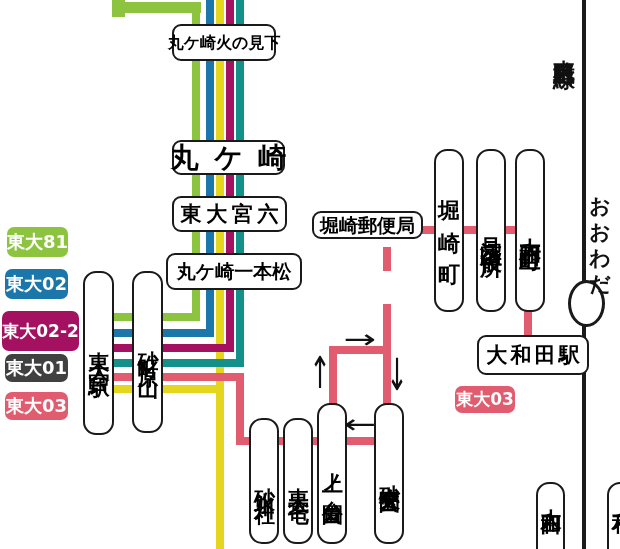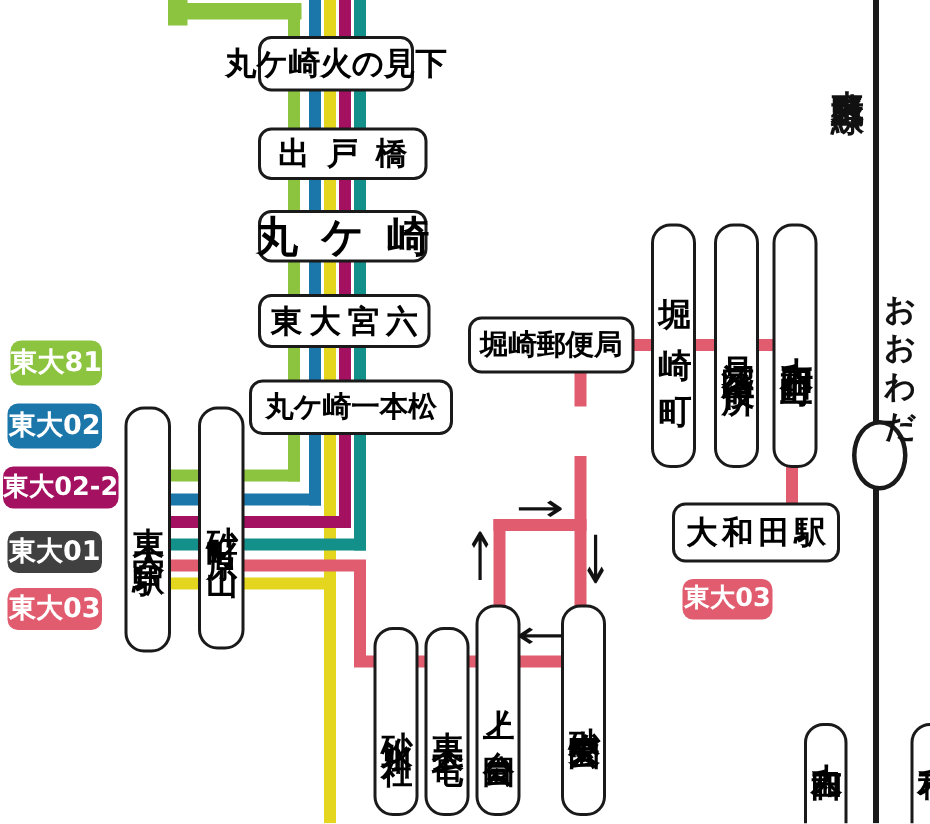--- a/index.html
+++ b/index.html
@@ -57,45 +57,44 @@
   <div class="rail" style="left:582px;top:0;width:4px;height:549px;"></div>
   <div class="ellipse" style="left:568px;top:280px;width:37px;height:47px;"></div>
   <div class="vtext" style="left:553px;top:42px;height:155px;font-size:22px;letter-spacing:0.1em;">東武野田線</div>
   <div class="vtext" style="left:589px;top:182px;height:112px;font-size:21px;letter-spacing:0.08em;">おおわだ</div>
 
   <div class="arrow" style="left:342px;top:324px;width:36px;font-size:26px;transform:scale(1.5,1);">→</div>
   <div class="arrow" style="left:308px;top:358px;width:24px;font-size:26px;transform:scale(1,1.7);">↑</div>
   <div class="arrow" style="left:385px;top:360px;width:24px;font-size:26px;transform:scale(1,1.7);">↓</div>
   <div class="arrow" style="left:342px;top:409px;width:36px;font-size:26px;transform:scale(1.5,1);">←</div>
 
-  <div class="hbox" style="left:172px;top:24px;width:104px;height:37px;font-size:21px;">丸ケ崎火の見下</div>
-  <div class="hbox" style="left:172px;top:85px;width:113px;height:35px;font-size:21px;letter-spacing:0.55em;padding-left:0.55em;">出戸橋</div>
+  <div class="hbox" style="left:172px;top:24px;width:104px;height:37px;font-size:16px;">丸ケ崎火の見下</div>
   <div class="hbox" style="left:172px;top:140px;width:113px;height:35px;font-size:28px;letter-spacing:0.55em;padding-left:0.55em;">丸ケ崎</div>
   <div class="hbox" style="left:172px;top:196px;width:115px;height:36px;font-size:21px;letter-spacing:0.22em;padding-left:0.22em;">東大宮六</div>
   <div class="hbox" style="left:166px;top:253px;width:136px;height:37px;font-size:19px;">丸ケ崎一本松</div>
 
   <div class="vbox" style="left:83px;top:271px;width:31px;height:164px;font-size:21px;letter-spacing:0.42em;">東大宮駅</div>
   <div class="vbox" style="left:132px;top:271px;width:31px;height:162px;font-size:21px;letter-spacing:0.42em;">砂町原山</div>
 
-  <div class="hbox" style="left:312px;top:211px;width:111px;height:38px;font-size:19px;">堀崎郵便局</div>
-  <div class="hbox" style="left:448px;top:335px;width:112px;height:40px;font-size:21px;letter-spacing:0.15em;padding-left:0.15em;">大和田駅</div>
+  <div class="hbox" style="left:312px;top:211px;width:111px;height:28px;font-size:19px;">堀崎郵便局</div>
+  <div class="hbox" style="left:477px;top:335px;width:112px;height:40px;font-size:21px;letter-spacing:0.15em;padding-left:0.15em;">大和田駅</div>
 
   <div class="vbox" style="left:434px;top:149px;width:30px;height:163px;font-size:22px;letter-spacing:1.5em;">堀崎町</div>
   <div class="vbox" style="left:476px;top:149px;width:30px;height:163px;font-size:22px;letter-spacing:0.2em;">見沼区役所</div>
   <div class="vbox" style="left:515px;top:149px;width:30px;height:163px;font-size:22px;letter-spacing:0.2em;">大和田町二</div>
 
   <div class="vbox" style="left:249px;top:418px;width:30px;height:126px;font-size:21px;letter-spacing:0.25em;">砂氷川社</div>
   <div class="vbox" style="left:283px;top:418px;width:30px;height:126px;font-size:21px;letter-spacing:0.25em;">東大宮七</div>
   <div class="vbox" style="left:317px;top:403px;width:30px;height:141px;font-size:21px;letter-spacing:0.1em;">上ノ台公園</div>
   <div class="vbox" style="left:374px;top:403px;width:30px;height:141px;font-size:21px;letter-spacing:0.1em;">砂中央公園</div>
 
   <div class="vbox" style="left:536px;top:482px;width:29px;height:90px;font-size:21px;letter-spacing:0.15em;justify-content:flex-start;padding-top:8px;">大和田</div>
   <div class="vbox" style="left:607px;top:482px;width:29px;height:90px;font-size:21px;letter-spacing:0.15em;justify-content:flex-start;padding-top:8px;">大和</div>
 
   <div class="chip" style="left: 7px; top: 227px; width: 61px; height: 30px; font-size: 18px; background: rgb(140, 196, 64);">東大81</div>
   <div class="chip" style="left: 5px; top: 269px; width: 63px; height: 30px; font-size: 18px; background: rgb(27, 118, 170);">東大02</div>
-  <div class="chip" style="left: 2px; top: 311px; width: 77px; height: 28px; font-size: 17px; background: rgb(163, 17, 96);">東大02-2</div>
+  <div class="chip" style="left: 2px; top: 311px; width: 77px; height: 40px; font-size: 17px; background: rgb(163, 17, 96);">東大02-2</div>
   <div class="chip" style="left: 5px; top: 354px; width: 63px; height: 28px; font-size: 18px; background: #404040;">東大01</div>
   <div class="chip" style="left: 5px; top: 392px; width: 63px; height: 28px; font-size: 18px; background: rgb(224, 92, 110);">東大03</div>
 
   <div class="chip" style="left: 455px; top: 386px; width: 60px; height: 27px; font-size: 17px; background: rgb(224, 92, 110);">東大03</div>
 
 </div>
 
 </body></html>

